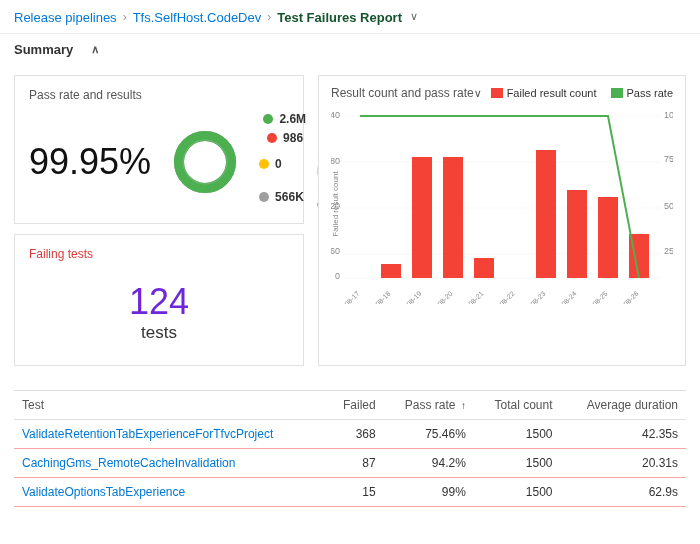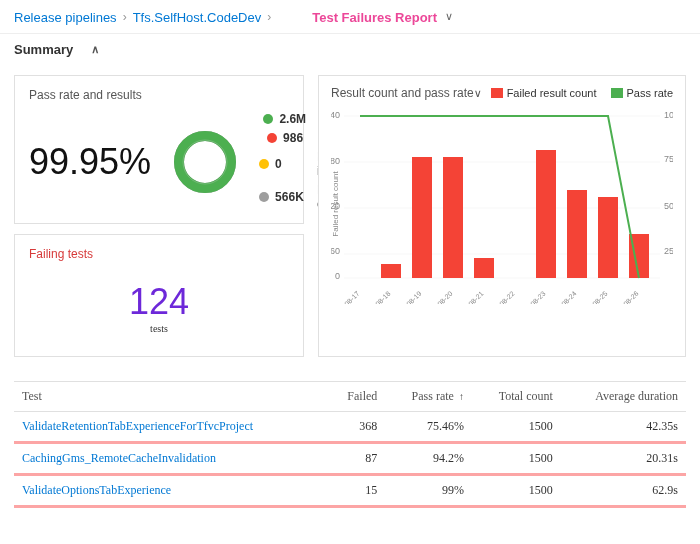--- a/index.html
+++ b/index.html
@@ -20,23 +20,22 @@
       font-size: 13px;
       color: #0078d4;
       border-bottom: 1px solid #eee;
       gap: 6px;
     }
     .breadcrumb-sep {
       color: #999;
       font-size: 12px;
     }
     .breadcrumb-current {
-      color: #ec4899;
+      color: #14532d;
       font-weight: 600;
-      margin-left: 35px;
     }
     .breadcrumb-chevron {
       color: #666;
       font-size: 11px;
       margin-left: 2px;
     }
 
     
     .summary-header {
       display: flex;
@@ -140,23 +139,22 @@
       align-items: center;
       justify-content: center;
       padding: 10px 0;
     }
     .failing-count {
       font-size: 36px;
       font-weight: 300;
       color: #6d28d9;
     }
     .failing-label {
-      font-size: 10px;
+      font-size: 17px;
       color: #333;
-      font-family: Liberation Serif, serif;
     }
 
     
     .right-panel {
       flex: 1;
       border: 1px solid #e0e0e0;
       padding: 10px 12px;
       background: #fff;
       min-height: 250px;
     }
@@ -197,21 +195,20 @@
     .chart-area {
       position: relative;
       width: 100%;
       height: 200px;
     }
 
     
     .table-section {
       margin: 12px 14px 0 14px;
       border-top: 1px solid #e0e0e0;
-      font-family: Liberation Serif, serif;
     }
 
     table {
       width: 100%;
       border-collapse: collapse;
       font-size: 12px;
     }
 
     thead tr {
       border-bottom: 1px solid #e0e0e0;
@@ -223,21 +220,21 @@
       color: #555;
       font-weight: 400;
       white-space: nowrap;
     }
 
     thead th.right {
       text-align: right;
     }
 
     tbody tr {
-      border-bottom: 3px solid #fca5a5;
+      border-bottom: 1px solid #fca5a5;
     }
 
     tbody td {
       padding: 7px 8px;
       color: #333;
     }
 
     tbody td.right {
       text-align: right;
     }

